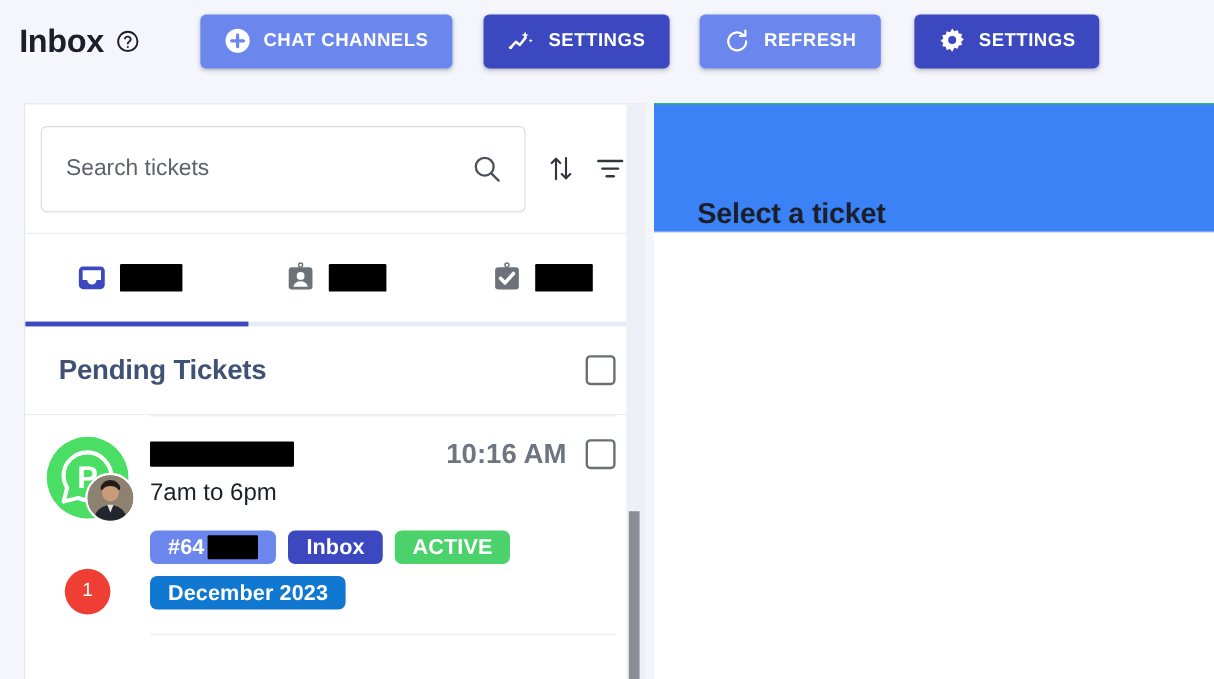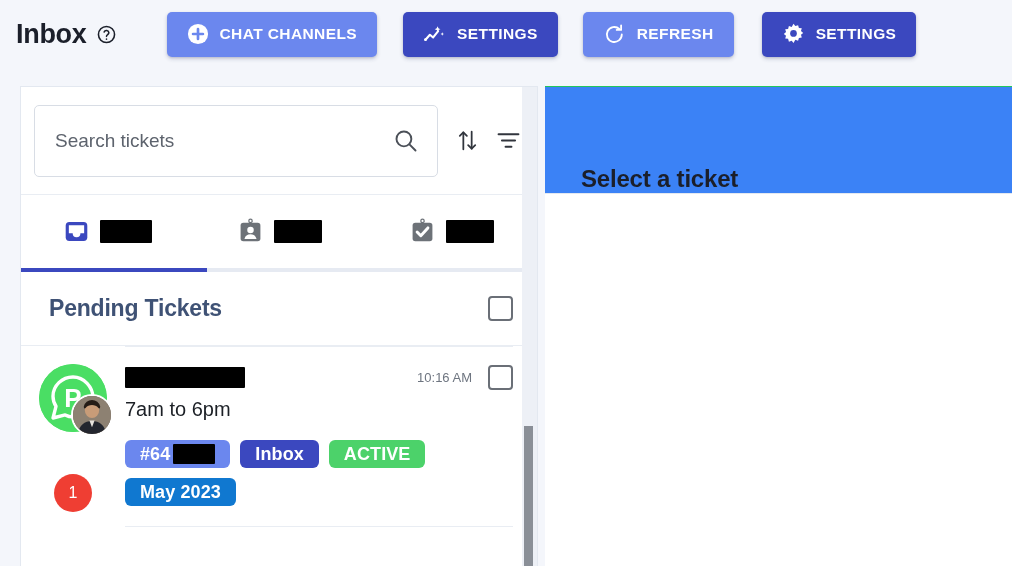--- a/index.html
+++ b/index.html
@@ -164,21 +164,21 @@
     font-size: 16px; font-weight: 400;
   }
   .ticket-main { flex: 1 1 auto; padding-top: 0px; border-top: 1px solid #e9edf3; }
   .ticket-head { display: flex; align-items: center; padding-top: 18px; }
   .subject-redact {
     display: inline-block; background: #000000;
     width: 120px; height: 21px; border-radius: 1px;
   }
   .ticket-time {
     margin-left: auto; margin-right: 16px;
-    font-size: 13px; color: #6e7580;
+    font-size: 23px; color: #6e7580; font-weight: bold;
   }
   .ticket-sub {
     margin-top: 8px;
     font-size: 20px; color: #1c2026;
   }
   .chip-row { display: flex; flex-wrap: wrap; gap: 10px; margin-top: 19px; }
   .chip {
     display: inline-flex; align-items: center; gap: 2px;
     height: 28px; padding: 0 15px; border-radius: 6px;
     color: #ffffff; font-size: 18px; font-weight: 700; letter-spacing: 0.1px;
@@ -391,21 +391,21 @@
         <div class="chip-row">
           <span class="chip id">
               <span>#64</span>
               <span class="redact-inline"></span>
             </span>
           <span class="chip brand">Inbox</span>
           <span class="chip status">ACTIVE</span>
         </div>
 
         <div class="chip-row second">
-          <span class="chip date">May 2023</span>
+          <span class="chip date">December 2023</span>
         </div>
 
         <div class="row-divider"></div>
       </div>
     </div>
 
     <div class="vscroll">
       <div class="vscroll-thumb"></div>
     </div>
   </div>

